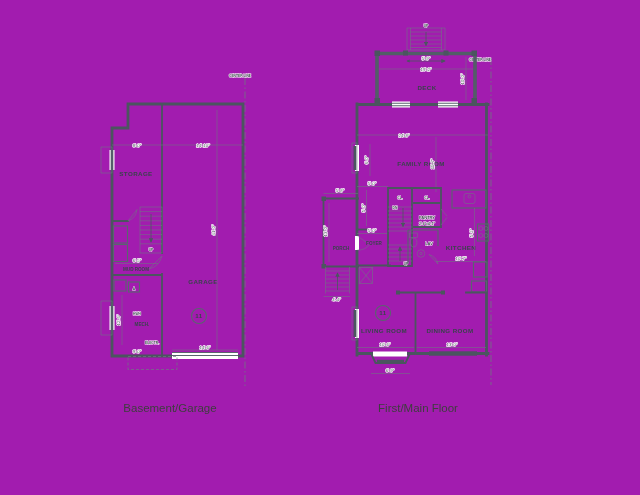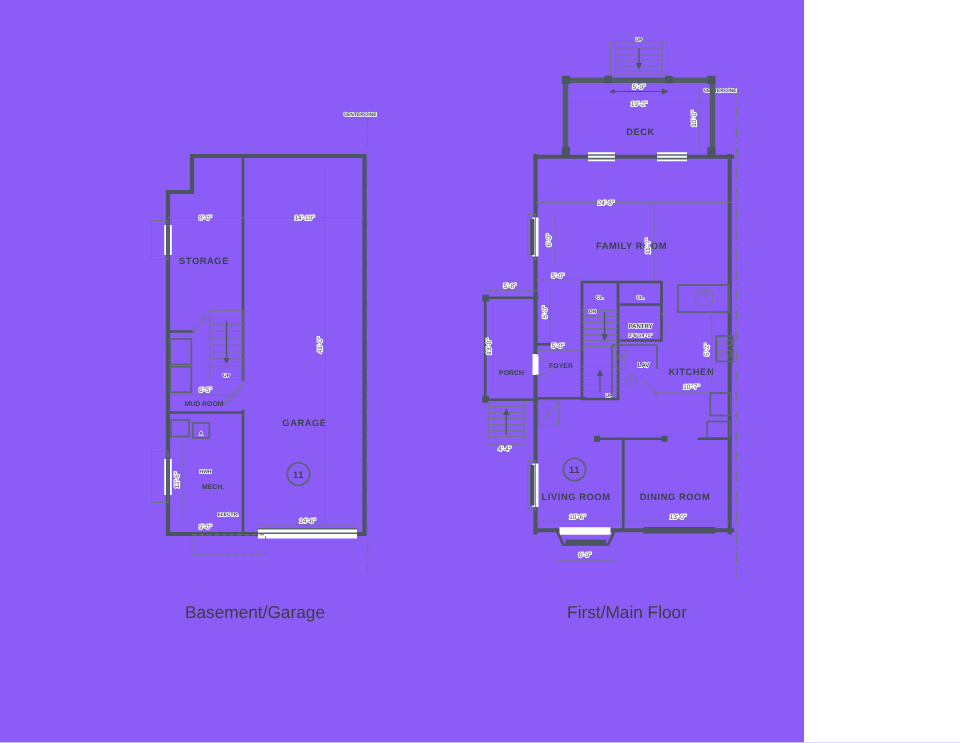--- a/index.html
+++ b/index.html
@@ -1,16 +1,16 @@
 <!DOCTYPE html>
 <html><head>
 <meta charset="utf-8">
 <style>
   html,body{margin:0;padding:0;background:#ffffff;}
-  .canvas{position:relative;width:536px;height:495px;background:#8b5cf6;overflow:hidden;}
+  .canvas{position:relative;width:640px;height:495px;background:#a21caf;overflow:hidden;}
   svg text{font-family:"Liberation Sans",sans-serif;text-anchor:middle;}
   .wall{stroke:#4b555f;stroke-width:2.8;fill:none;stroke-linecap:square;}
   .wallT{stroke:#525d67;stroke-width:3.6;fill:none;stroke-linecap:square;}
   .w2{stroke:#4b555f;stroke-width:1.8;fill:none;stroke-linecap:square;}
   .w1{stroke:#5a656f;stroke-width:1.1;fill:none;}
   .thin{stroke:#6e7882;stroke-width:0.55;fill:none;}
   .arrow{stroke:#4b555f;stroke-width:0.8;fill:none;}
   .cl{stroke:#6e7882;stroke-width:0.8;fill:none;stroke-dasharray:7 2.5 1.5 2.5;}
   .dsh{stroke:#6e7882;stroke-width:0.7;fill:none;stroke-dasharray:3 2;}
   .dark{fill:#4b555f;stroke:none;}

